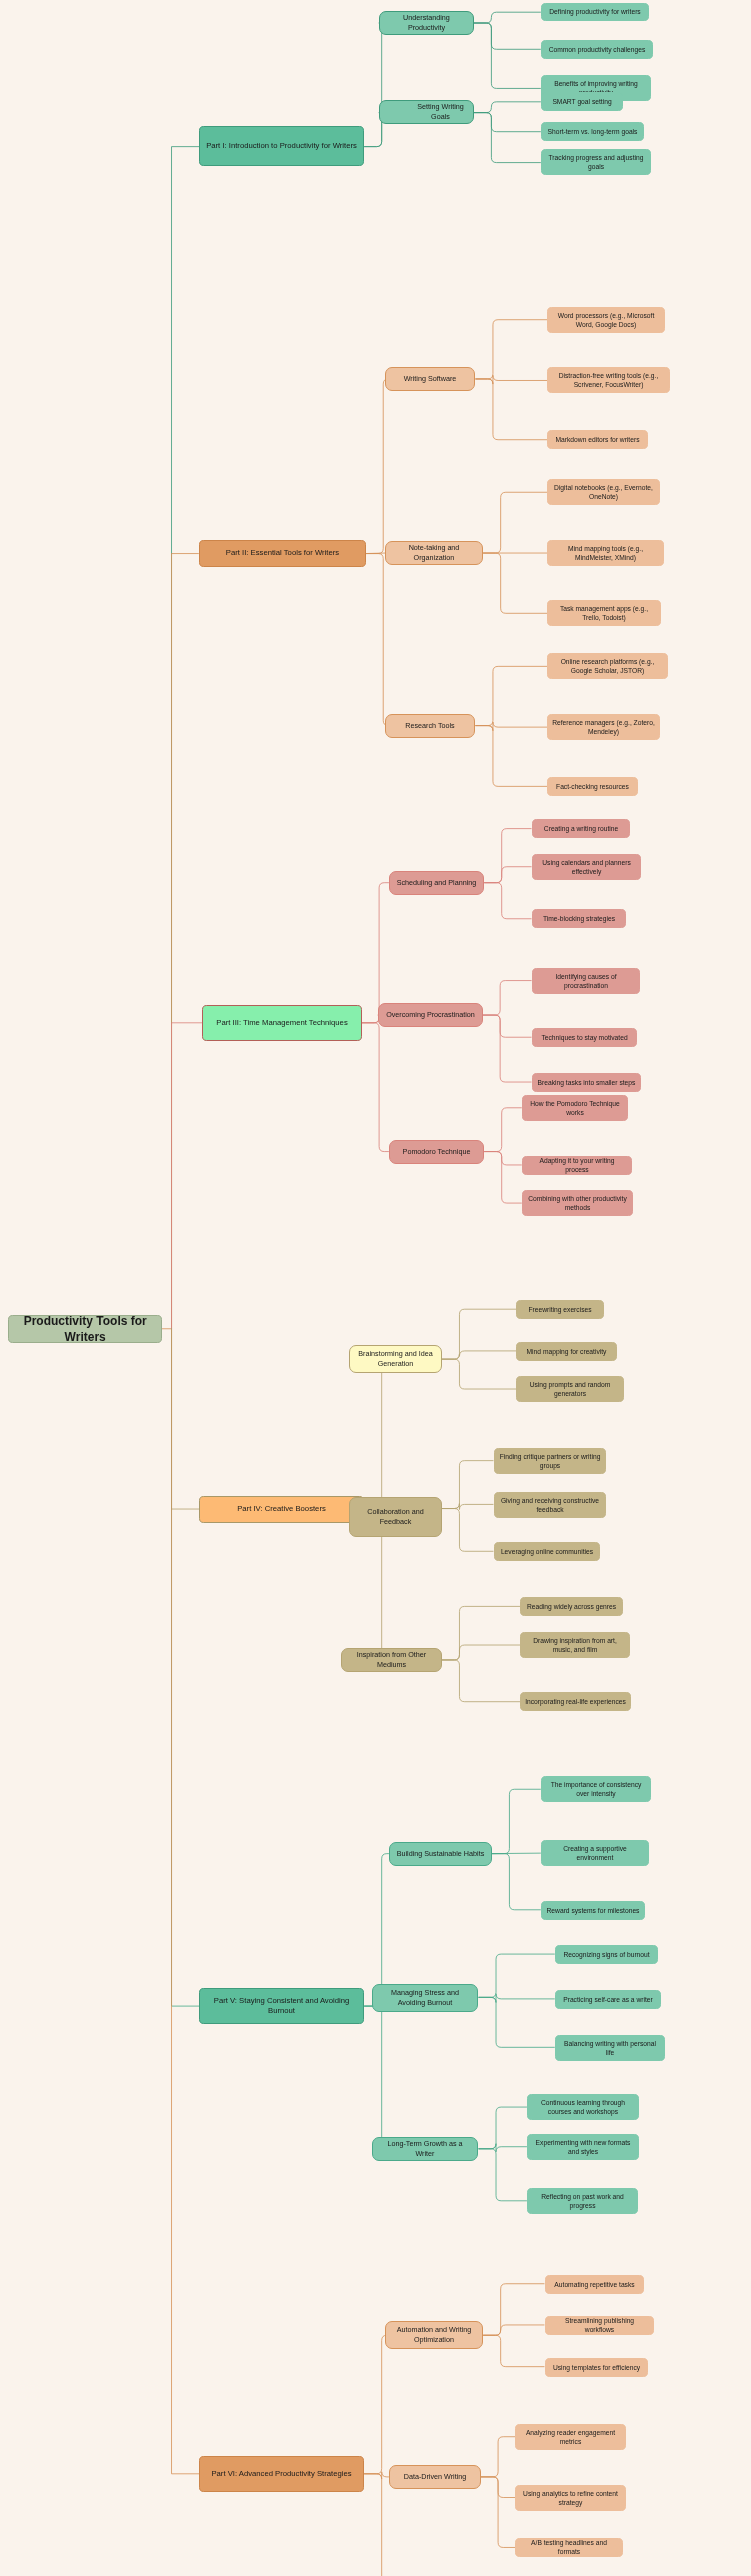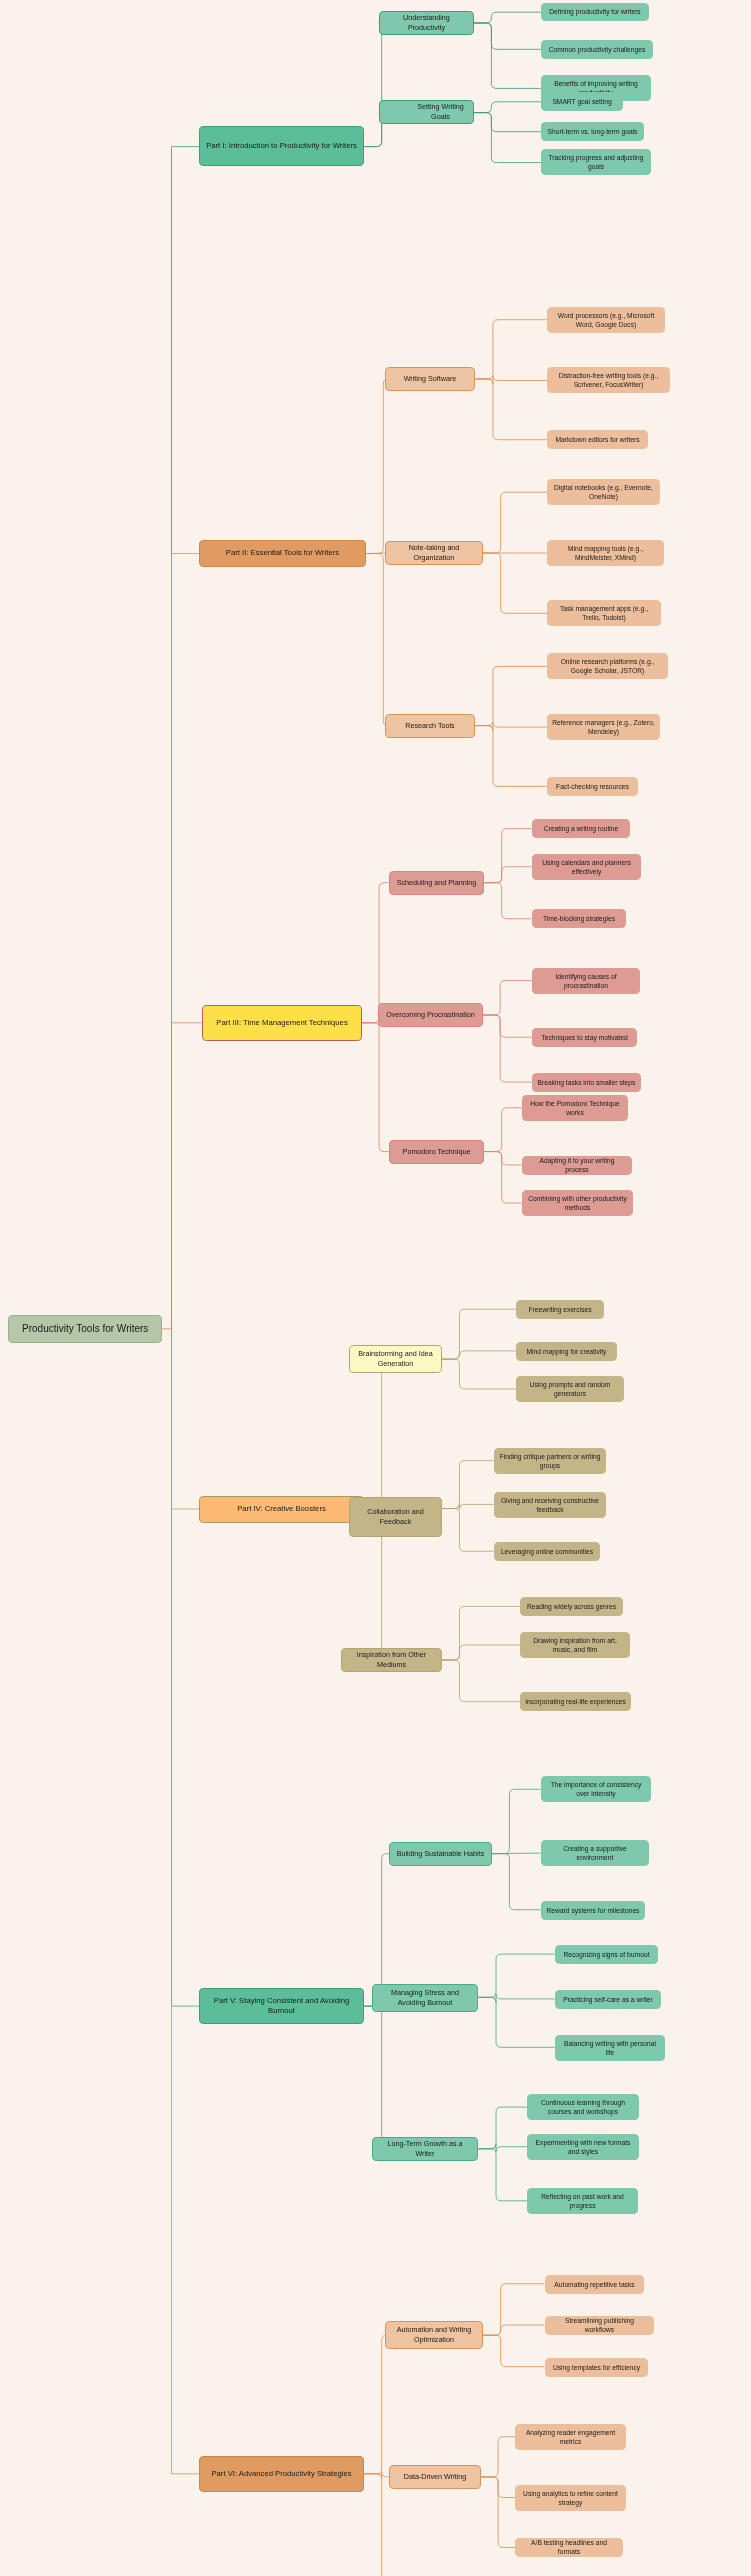--- a/index.html
+++ b/index.html
@@ -2,23 +2,23 @@
 <html style="font-size:8.2px"><head>
 <meta charset="utf-8">
 <style>
   html,body{margin:0;padding:0;background:#faf3ec;}
   body{font-family:"Liberation Sans",sans-serif;}
   #canvas{position:relative;width:751px;height:2776px;background:#faf3ec;overflow:hidden;}
   #edges{position:absolute;left:0;top:0;width:751px;height:2776px;pointer-events:none;}
   .node{position:absolute;box-sizing:border-box;display:flex;align-items:center;
         justify-content:center;text-align:center;border-radius:4.6px;
         color:#1a1a1a;line-height:1.35;padding:2.1px 4.1px;}
-  .lvl0{font-size:10px;}
+  .lvl0{font-size:12px;font-weight:bold;}
   .lvl1{font-size:7.7px;}
-  .lvl2{font-size:7.2px;}
+  .lvl2{font-size:7.2px;border-radius:7px;}
   .lvl3{font-size:6.7px;}
 </style>
 </head>
 <body>
 
 <div id="canvas">
   <svg id="edges" viewBox="0 0 1458 5388" width="751" height="2776">
       <path d="M 314 2579 L 333 2579" fill="none" stroke="#d6935a" stroke-width="1.6"></path>
       <path d="M 333 2579 L 333 284 L 387 284" fill="none" stroke="#3f9b7c" stroke-width="1.6"></path>
       <path d="M 707 284 L 731 284 Q 741 284 741 274 L 741 54 Q 741 44 751 44 L 735 44" fill="none" stroke="#3f9b7c" stroke-width="1.6"></path>
@@ -111,21 +111,21 @@
     <div class="node lvl3" style="left: 547px; top: 367px; width: 123px; height: 26px; background: rgb(237, 190, 155); border: 0.5px solid rgb(237, 190, 155);">Distraction-free writing tools (e.g., Scrivener, FocusWriter)</div>
     <div class="node lvl3" style="left: 547px; top: 430px; width: 101px; height: 18.5px; background: rgb(237, 190, 155); border: 0.5px solid rgb(237, 190, 155);">Markdown editors for writers</div>
     <div class="node lvl2" style="left: 385px; top: 541px; width: 98px; height: 24px; background: rgb(238, 195, 161); border: 0.5px solid rgb(214, 147, 90);">Note-taking and Organization</div>
     <div class="node lvl3" style="left: 547px; top: 479px; width: 113px; height: 26px; background: rgb(237, 190, 155); border: 0.5px solid rgb(237, 190, 155);">Digital notebooks (e.g., Evernote, OneNote)</div>
     <div class="node lvl3" style="left: 547px; top: 540px; width: 117px; height: 26px; background: rgb(237, 190, 155); border: 0.5px solid rgb(237, 190, 155);">Mind mapping tools (e.g., MindMeister, XMind)</div>
     <div class="node lvl3" style="left: 547px; top: 600px; width: 114px; height: 26px; background: rgb(237, 190, 155); border: 0.5px solid rgb(237, 190, 155);">Task management apps (e.g., Trello, Todoist)</div>
     <div class="node lvl2" style="left: 385px; top: 714px; width: 90px; height: 24px; background: rgb(238, 195, 161); border: 0.5px solid rgb(214, 147, 90);">Research Tools</div>
     <div class="node lvl3" style="left: 547px; top: 653px; width: 121px; height: 26px; background: rgb(237, 190, 155); border: 0.5px solid rgb(237, 190, 155);">Online research platforms (e.g., Google Scholar, JSTOR)</div>
     <div class="node lvl3" style="left: 547px; top: 714px; width: 113px; height: 26px; background: rgb(237, 190, 155); border: 0.5px solid rgb(237, 190, 155);">Reference managers (e.g., Zotero, Mendeley)</div>
     <div class="node lvl3" style="left: 547px; top: 777px; width: 91px; height: 18.5px; background: rgb(237, 190, 155); border: 0.5px solid rgb(237, 190, 155);">Fact-checking resources</div>
-    <div class="node lvl1" style="left: 202px; top: 1005px; width: 160px; height: 36px; background: #fde047; border: 0.5px solid rgb(179, 95, 87);">Part III: Time Management Techniques</div>
+    <div class="node lvl1" style="left: 202px; top: 1005px; width: 160px; height: 36px; background: #86efac; border: 0.5px solid rgb(179, 95, 87);">Part III: Time Management Techniques</div>
     <div class="node lvl2" style="left: 389px; top: 871px; width: 95px; height: 24px; background: rgb(221, 155, 148); border: 0.5px solid rgb(217, 131, 123);">Scheduling and Planning</div>
     <div class="node lvl3" style="left: 532px; top: 819px; width: 98px; height: 18.5px; background: rgb(221, 155, 148); border: 0.5px solid rgb(221, 155, 148);">Creating a writing routine</div>
     <div class="node lvl3" style="left: 532px; top: 854px; width: 109px; height: 26px; background: rgb(221, 155, 148); border: 0.5px solid rgb(221, 155, 148);">Using calendars and planners effectively</div>
     <div class="node lvl3" style="left: 532px; top: 909px; width: 94px; height: 18.5px; background: rgb(221, 155, 148); border: 0.5px solid rgb(221, 155, 148);">Time-blocking strategies</div>
     <div class="node lvl2" style="left: 378px; top: 1003px; width: 105px; height: 24px; background: rgb(221, 155, 148); border: 0.5px solid rgb(217, 131, 123);">Overcoming Procrastination</div>
     <div class="node lvl3" style="left: 532px; top: 968px; width: 108px; height: 26px; background: rgb(221, 155, 148); border: 0.5px solid rgb(221, 155, 148);">Identifying causes of procrastination</div>
     <div class="node lvl3" style="left: 532px; top: 1028px; width: 105px; height: 18.5px; background: rgb(221, 155, 148); border: 0.5px solid rgb(221, 155, 148);">Techniques to stay motivated</div>
     <div class="node lvl3" style="left: 532px; top: 1073px; width: 109px; height: 18.5px; background: rgb(221, 155, 148); border: 0.5px solid rgb(221, 155, 148);">Breaking tasks into smaller steps</div>
     <div class="node lvl2" style="left: 389px; top: 1140px; width: 95px; height: 24px; background: rgb(221, 155, 148); border: 0.5px solid rgb(217, 131, 123);">Pomodoro Technique</div>
     <div class="node lvl3" style="left: 522px; top: 1095px; width: 106px; height: 26px; background: rgb(221, 155, 148); border: 0.5px solid rgb(221, 155, 148);">How the Pomodoro Technique works</div>

